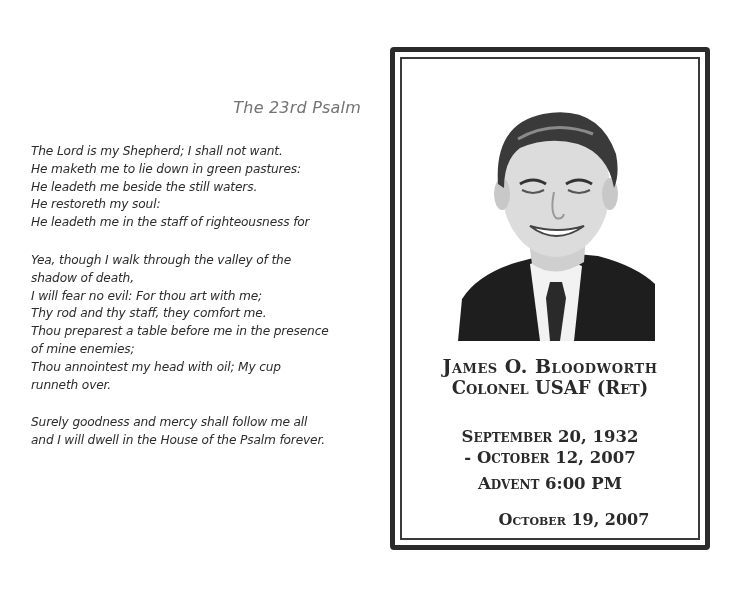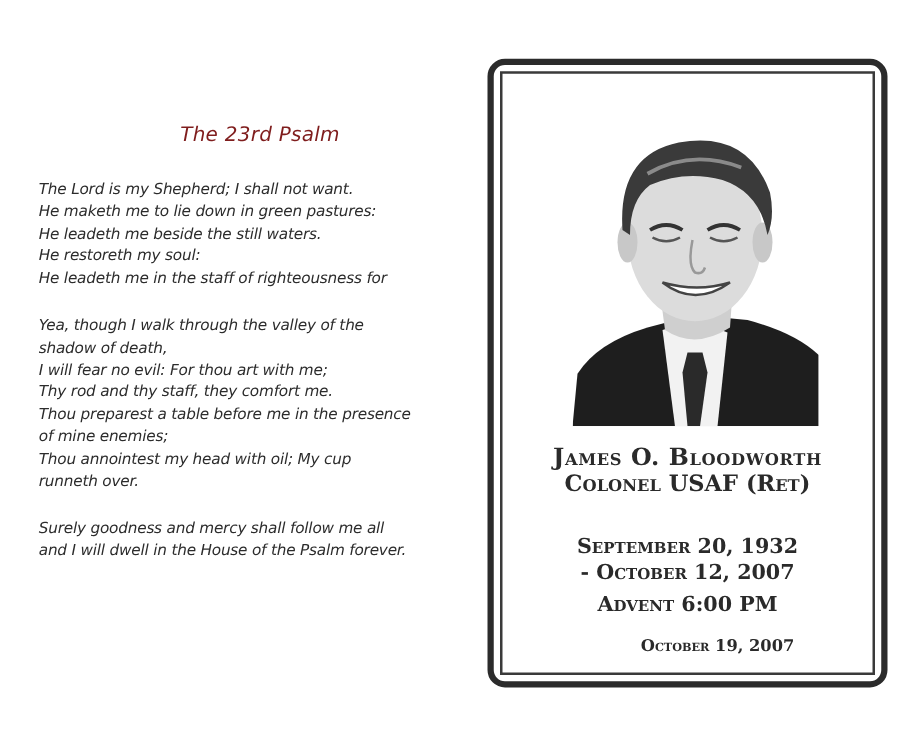--- a/index.html
+++ b/index.html
@@ -1,30 +1,30 @@
 <!DOCTYPE html>
 <html><head>
 <meta charset="utf-8">
 <style>
   html, body { margin:0; padding:0; }
   body { width:735px; height:590px; background:#ffffff; position:relative; overflow:hidden; color:#2a2a2a; }
   .psalm { position:absolute; left:31px; top:98px; width:330px; font-family:"DejaVu Sans", sans-serif; font-style:italic; }
-  .psalm-title { text-align:center; font-size:16px; color:#7f1d1d; margin:0 0 26px 0; padding-left:24px; letter-spacing:0.2px; font-weight:normal; }
+  .psalm-title { text-align:right; font-size:16px; color:#737373; margin:0 0 26px 0; padding-left:24px; letter-spacing:0.2px; font-weight:normal; }
   .stanza { margin:12px 0 20px 0; }
   .line { font-size:12.2px; line-height:17.8px; color:#2c2c2c; white-space:nowrap; letter-spacing:-0.15px; }
-  .card { position:absolute; left:390px; top:47px; width:310px; height:493px; border:5px solid #2b2b2b; border-radius:14px; background:#fff; }
+  .card { position:absolute; left:390px; top:47px; width:310px; height:493px; border:5px solid #2b2b2b; border-radius:4px; background:#fff; }
   .card-inner { position:absolute; left:5px; top:5px; right:5px; bottom:5px; border:2px solid #3a3a3a; }
   .photo { position:absolute; left:56px; top:25px; width:197px; height:257px; background:#fff; overflow:hidden; }
   .card-text { position:absolute; left:0; right:0; text-align:center; font-family:"DejaVu Serif", serif; font-weight:bold; color:#2a2a2a; font-variant:small-caps; }
   .name { top:296px; font-size:19px; letter-spacing:0.5px; }
   .rank { top:318px; font-size:18px; }
   .dates1 { top:368px; font-size:16.5px;text-align:center; }
   .dates2 { top:389px; font-size:16.5px; }
   .svc1 { top:415px; font-size:16.5px; }
-  .svc2 { top:451px; font-size:13px;padding-left:48px; }
+  .svc2 { top:451px; font-size:16px;padding-left:48px; }
 </style>
 </head>
 <body>
 
 <div class="psalm">
   <div class="psalm-title">The 23rd Psalm</div>
   <div class="stanza">
     <div class="line">The Lord is my Shepherd; I shall not want.</div>
     <div class="line">He maketh me to lie down in green pastures:</div>
     <div class="line">He leadeth me beside the still waters.</div>

